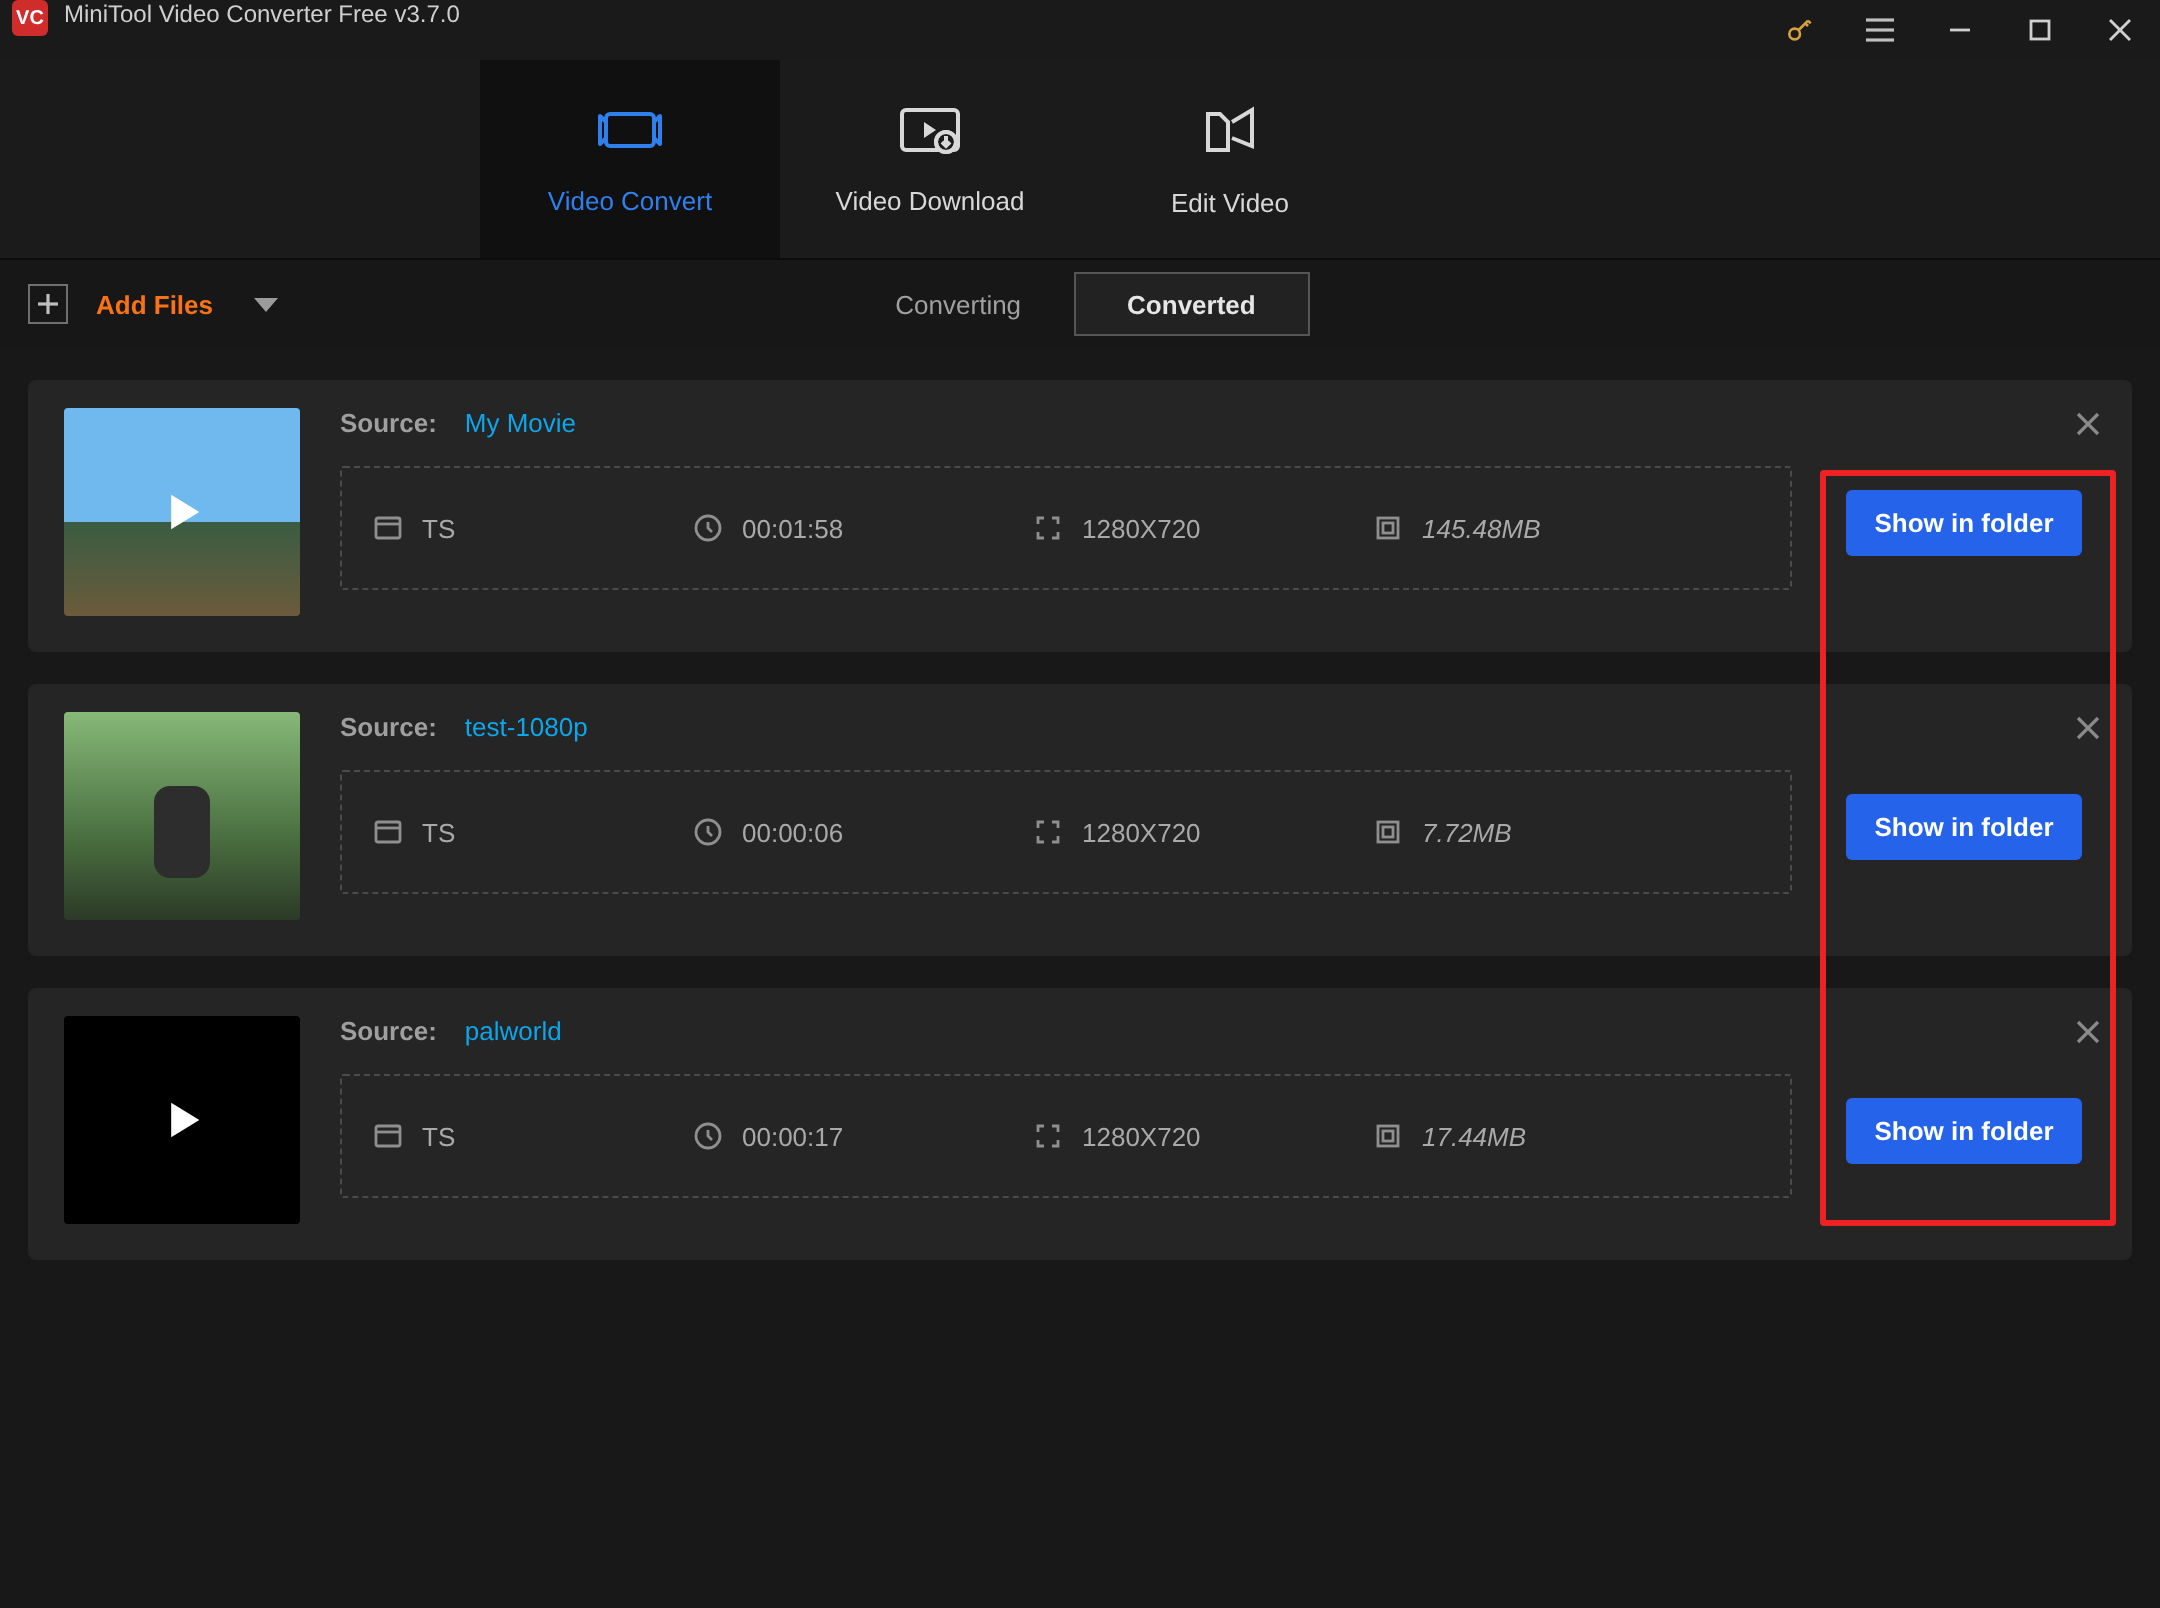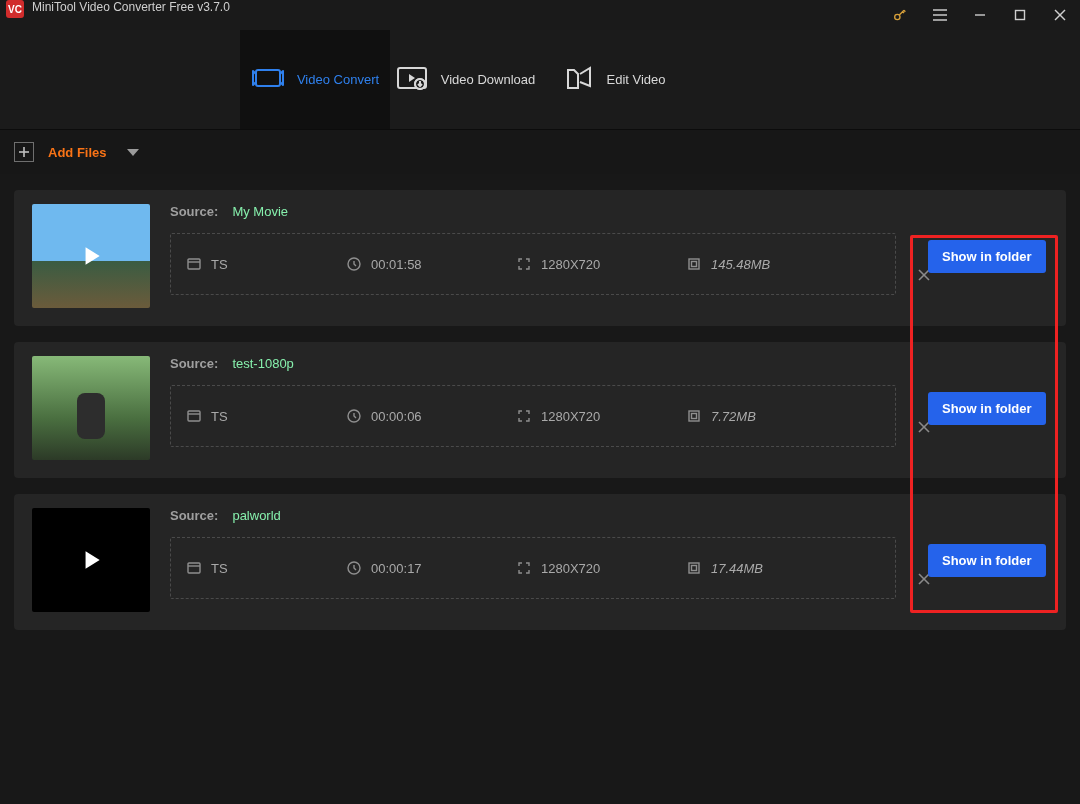--- a/index.html
+++ b/index.html
@@ -53,21 +53,21 @@
     height:100px;
     background:#1b1b1b;
     display:flex;
     align-items:stretch;
     padding-left:240px;
     border-bottom:1px solid #0c0c0c;
   }
   .navtab{
     width:150px;
     display:flex;
-    flex-direction:row;
+    flex-direction:column;
     align-items:center;
     justify-content:center;
     gap:12px;
     color:#d8d8d8;
     font-size:13px;
     cursor:pointer;
   }
   .navtab.active{
     background:#101010;
     color:var(--accent);
@@ -152,42 +152,42 @@
   .thumb.game{background:#000;display:flex;flex-direction:column;}
   .thumb.game .inner{flex:1;margin:10px 4px;background:linear-gradient(135deg,#e0a830 0%,#f0c640 40%,#d08a20 70%,#a0e050 100%);border-radius:2px;}
   .thumb.game .bar{height:6px;margin:0 4px 8px 4px;background:linear-gradient(90deg,#1e5fd8 0%,#1e5fd8 30%,#444 30%,#444 100%);border-radius:2px;}
   .card-body{flex:1;min-width:0;}
   .source-line{
     display:flex;gap:14px;align-items:baseline;
     margin-bottom:14px;
     font-size:13px;
   }
   .source-line .lbl{color:#9f9f9f;font-weight:600;text-align:center;}
-  .source-line .name{color:#86efac;}
+  .source-line .name{color:#0ea5e9;}
   .detail-box{
     border:1px dashed #4a4a4a;
     border-radius:2px;
     height:62px;
     display:flex;
     align-items:center;
     padding:0 16px;
   }
   .detail-slot{
     display:flex;align-items:center;gap:10px;
     color:#a9a9a9;font-size:13px;
   }
   .detail-slot.fmt{flex:0 0 160px;}
   .detail-slot.dur{flex:0 0 170px;}
   .detail-slot.res{flex:0 0 170px;}
   .detail-slot.size{flex:1;font-style:italic;}
   .right-col{
     width:132px;
     flex:0 0 132px;
     display:flex;
-    flex-direction:row;
+    flex-direction:column;
     align-items:center;
     justify-content:flex-start;
   }
   .close-x{
     align-self:flex-end;
     color:#8a8a8a;
     cursor:pointer;
     margin-bottom:22px;
     margin-right:-4px;
     padding:2px;
@@ -292,20 +292,30 @@
           <line x1="1" y1="6" x2="11" y2="6"></line>
         </svg>
     </span>
     <span style="font-weight:600;">Add Files</span>
     <span class="caret">
       <svg width="12" height="8" viewBox="0 0 12 8" fill="#9b9b9b">
           <polygon points="0,0 12,0 6,7"></polygon>
         </svg>
     </span>
   </div>
+  <div class="center">
+    <div class="segbox">
+      <div class="segbtn">
+        <span>Converting</span>
+      </div>
+      <div class="segbtn active">
+        <span>Converted</span>
+      </div>
+    </div>
+  </div>
   <div style="width:160px;"></div>
 </div>
 
 <div class="content">
 
   <div class="card">
     <div class="thumb sea">
       <div class="play-overlay">
         <svg width="26" height="26" viewBox="0 0 24 24" fill="#fff">
             <polygon points="7,4 20,12 7,20"></polygon>

